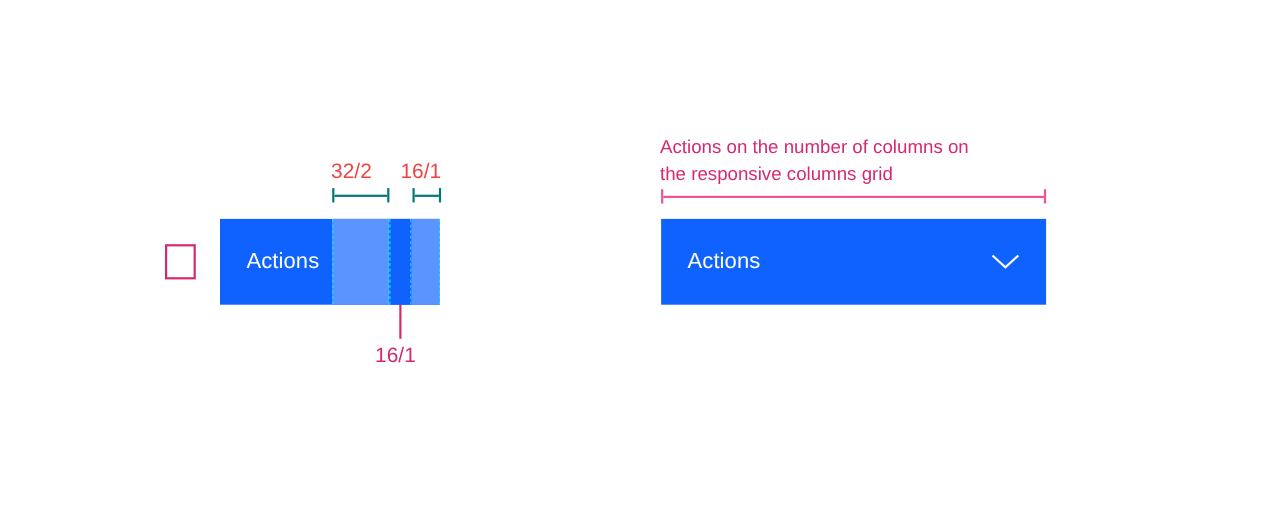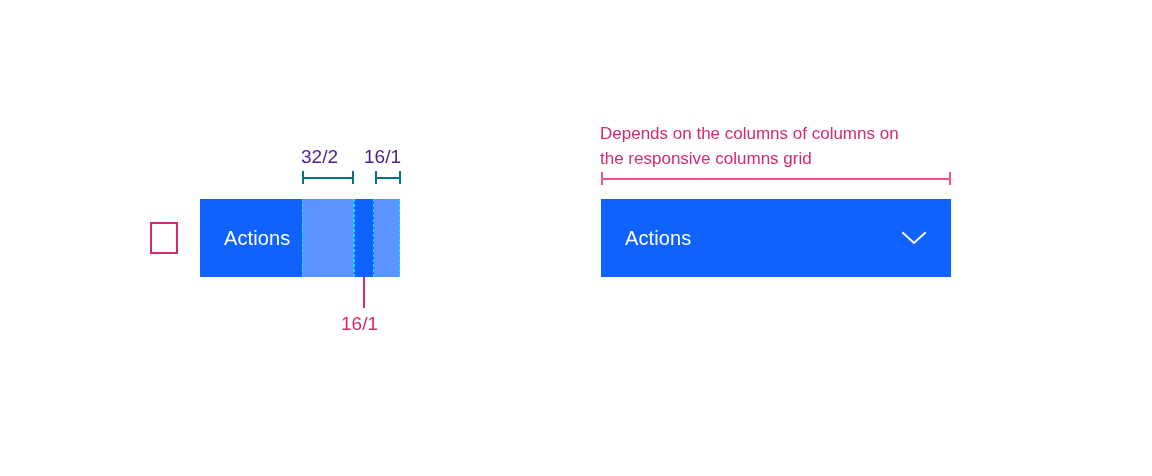--- a/index.html
+++ b/index.html
@@ -108,21 +108,21 @@
     top: 50%;
     height: 2px;
     margin-top: -1px;
     background: #00787a;
   }
   .m-32 { left: 302px; top: 171px; width: 52px; }
   .m-16 { left: 375px; top: 171px; width: 26px; }
 
   .teal-text {
     position: absolute;
-    color: #4c1d95;
+    color: #ef4444;
     font-size: 19px;
     white-space: nowrap;
   }
   .t-32 { left: 301px; top: 146px; }
   .t-16 { left: 364px; top: 146px; }
 
   
   .leader-line {
     position: absolute;
     left: 363px;
@@ -224,21 +224,21 @@
         <path d="M1.5 2.5 L9 9.5 L16.5 2.5" fill="none" stroke="#ffffff" stroke-width="2.2" stroke-linecap="square"></path>
       </svg>
     </span>
   </div>
 
   <div class="leader-line"></div>
 
   <div class="leader-caption">16/1</div>
 
   <div class="note-text">
-    <div>Depends on the columns of columns on</div>
+    <div>Actions on the number of columns on</div>
     <div>the responsive columns grid</div>
   </div>
 
   <div class="measure-pink"></div>
 
   <div class="demo-button">
     <span class="demo-button-label">Actions</span>
     <span class="demo-chevron">
       <svg width="26" height="16" viewBox="0 0 26 16" aria-hidden="true">
         <path d="M2 3 L13 13 L24 3" fill="none" stroke="#ffffff" stroke-width="2" stroke-linecap="square"></path>

